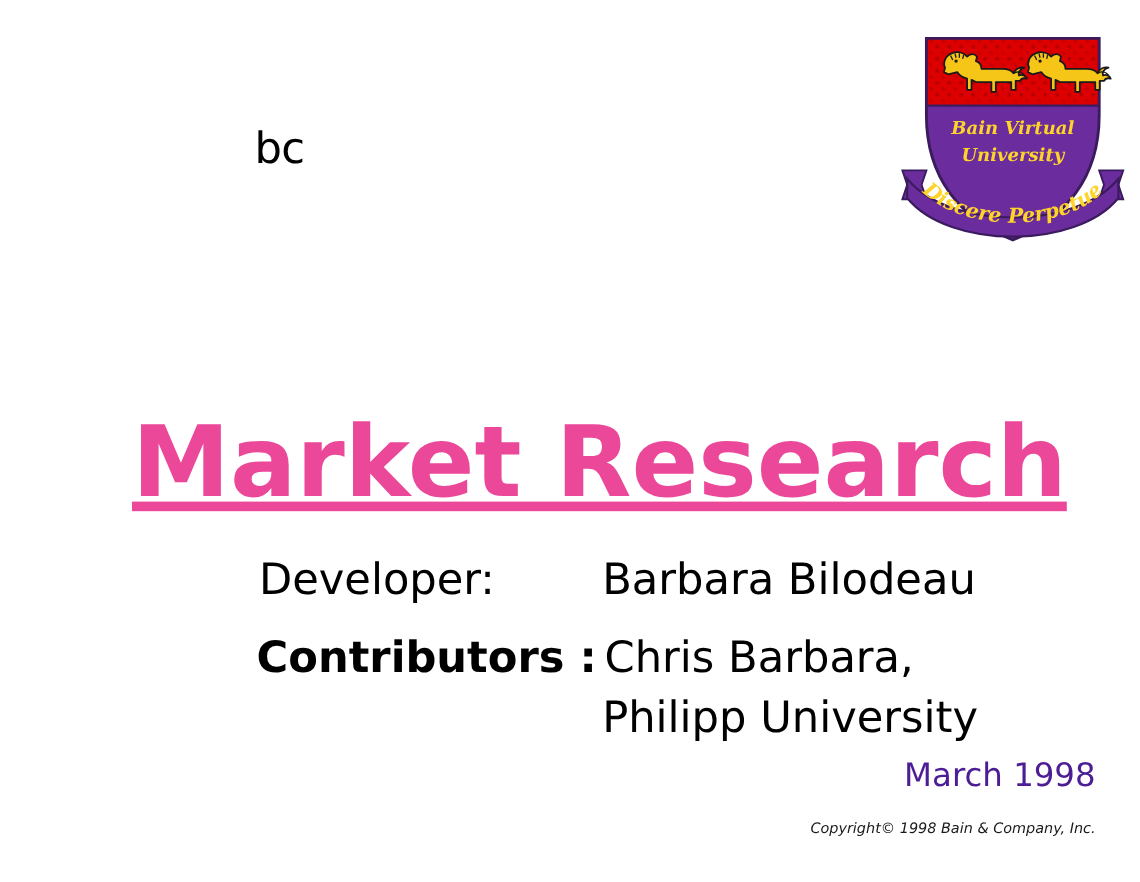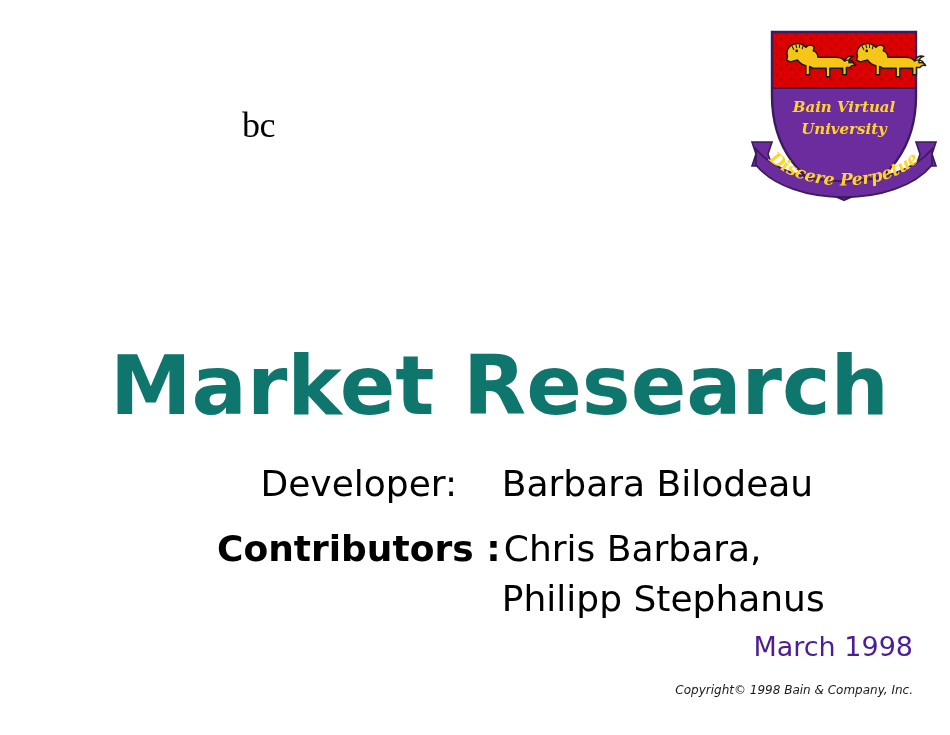--- a/index.html
+++ b/index.html
@@ -25,50 +25,49 @@
     left: 746px;
     top: 24px;
     width: 196px;
     height: 180px;
   }
   #crest svg { display: block; }
 
   
   #bc-mark {
     position: absolute;
-    left: 242px;
+    left: 212px;
     top: 107px;
     font-size: 36px;
     line-height: 1;
     letter-spacing: -0.5px;
     color: #000;
     white-space: pre;
-    font-family: Liberation Serif, serif;
   }
 
   
   #main-title {
     position: absolute;
     left: 110px;
     top: 290px;
     font-size: 82px;
     line-height: 1;
     letter-spacing: 0px;
-    color: #0f766e;
+    color: #ec4899;
     white-space: pre;
+    text-decoration: underline;
   }
 
   
   .credit-row {
     position: absolute;
     font-size: 36px;
     line-height: 1;
     color: #000;
     white-space: pre;
-    text-align: center;
   }
   #credit-developer { left: 170px; top: 430px; }
   #credit-developer .credit-label { display: inline-block; width: 286px; }
   #credit-contributors { left: 168px; top: 495px; }
   #credit-contributors .credit-label { display: inline-block; width: 290px; font-weight: bold; }
   #credit-contributors-cont { left: 456px; top: 545px; }
 
   
   #slide-date {
     position: absolute;
@@ -165,20 +164,20 @@
 
   <div class="credit-row" id="credit-developer">
     <span class="credit-label">Developer:</span><span class="credit-value">Barbara Bilodeau</span>
   </div>
 
   <div class="credit-row" id="credit-contributors">
     <span class="credit-label">Contributors :</span><span class="credit-value">Chris Barbara,</span>
   </div>
 
   <div class="credit-row" id="credit-contributors-cont">
-    <span class="credit-value">Philipp Stephanus</span>
+    <span class="credit-value">Philipp University</span>
   </div>
 
   <div id="slide-date">March 1998</div>
 
   <div id="copyright">Copyright© 1998 Bain &amp; Company, Inc.</div>
 
 </div>
 
 </body></html>

